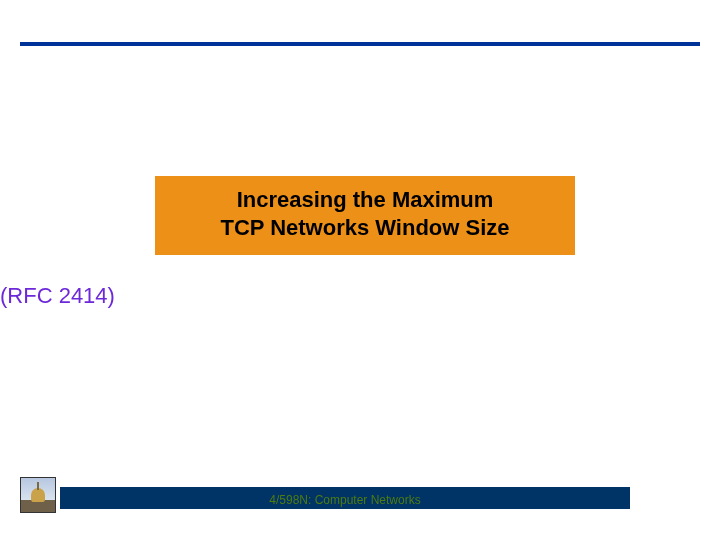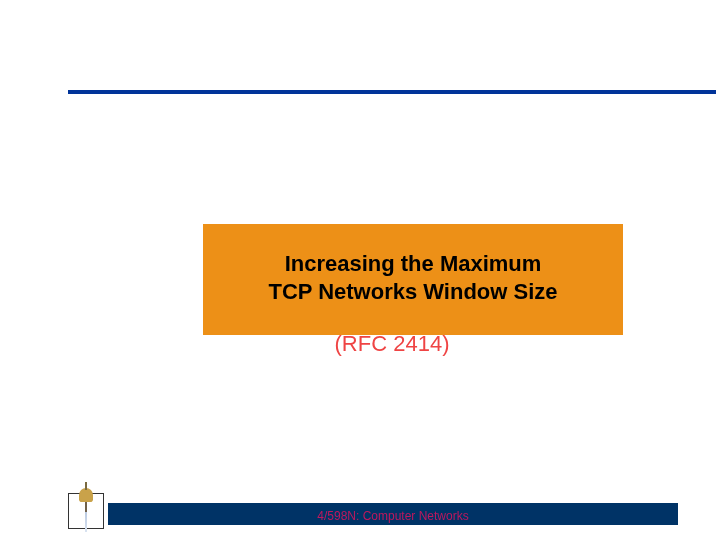--- a/index.html
+++ b/index.html
@@ -1,15 +1,15 @@
 <!DOCTYPE html>
 <html><head>
   <meta charset="utf-8">
   <style>
-    * { margin: 16px; padding: 0; box-sizing: border-box; }
+    * { margin: 0; padding: 0; box-sizing: border-box; }
     body {
       width: 720px;
       height: 540px;
       background: #ffffff;
       font-family: Arial, Helvetica, sans-serif;
       position: relative;
       overflow: hidden;
     }
     .top-rule {
       position: absolute;
@@ -32,41 +32,41 @@
       color: #000000;
       font-size: 22px;
       font-weight: bold;
       line-height: 1.25;
     }
     .subtitle {
       position: absolute;
       top: 283px;
       left: 0;
       right: 0;
-      text-align: center;
-      color: #ef4444;
+      text-align: left;
+      color: #6d28d9;
       font-size: 22px;
     }
     .footer-strip {
       position: absolute;
       left: 60px;
       bottom: 31px;
       width: 570px;
       height: 22px;
       background: #003366;
       z-index: 1;
     }
     .footer-caption {
       position: absolute;
       left: 60px;
       width: 570px;
       bottom: 33px;
       text-align: center;
       font-size: 12px;
-      color: #be185d;
+      color: #4d7c0f;
       z-index: 3;
     }
     .thumb {
       position: absolute;
       left: 20px;
       bottom: 27px;
       width: 36px;
       height: 36px;
       background: #ffffff;
       border: 1px solid #333333;

